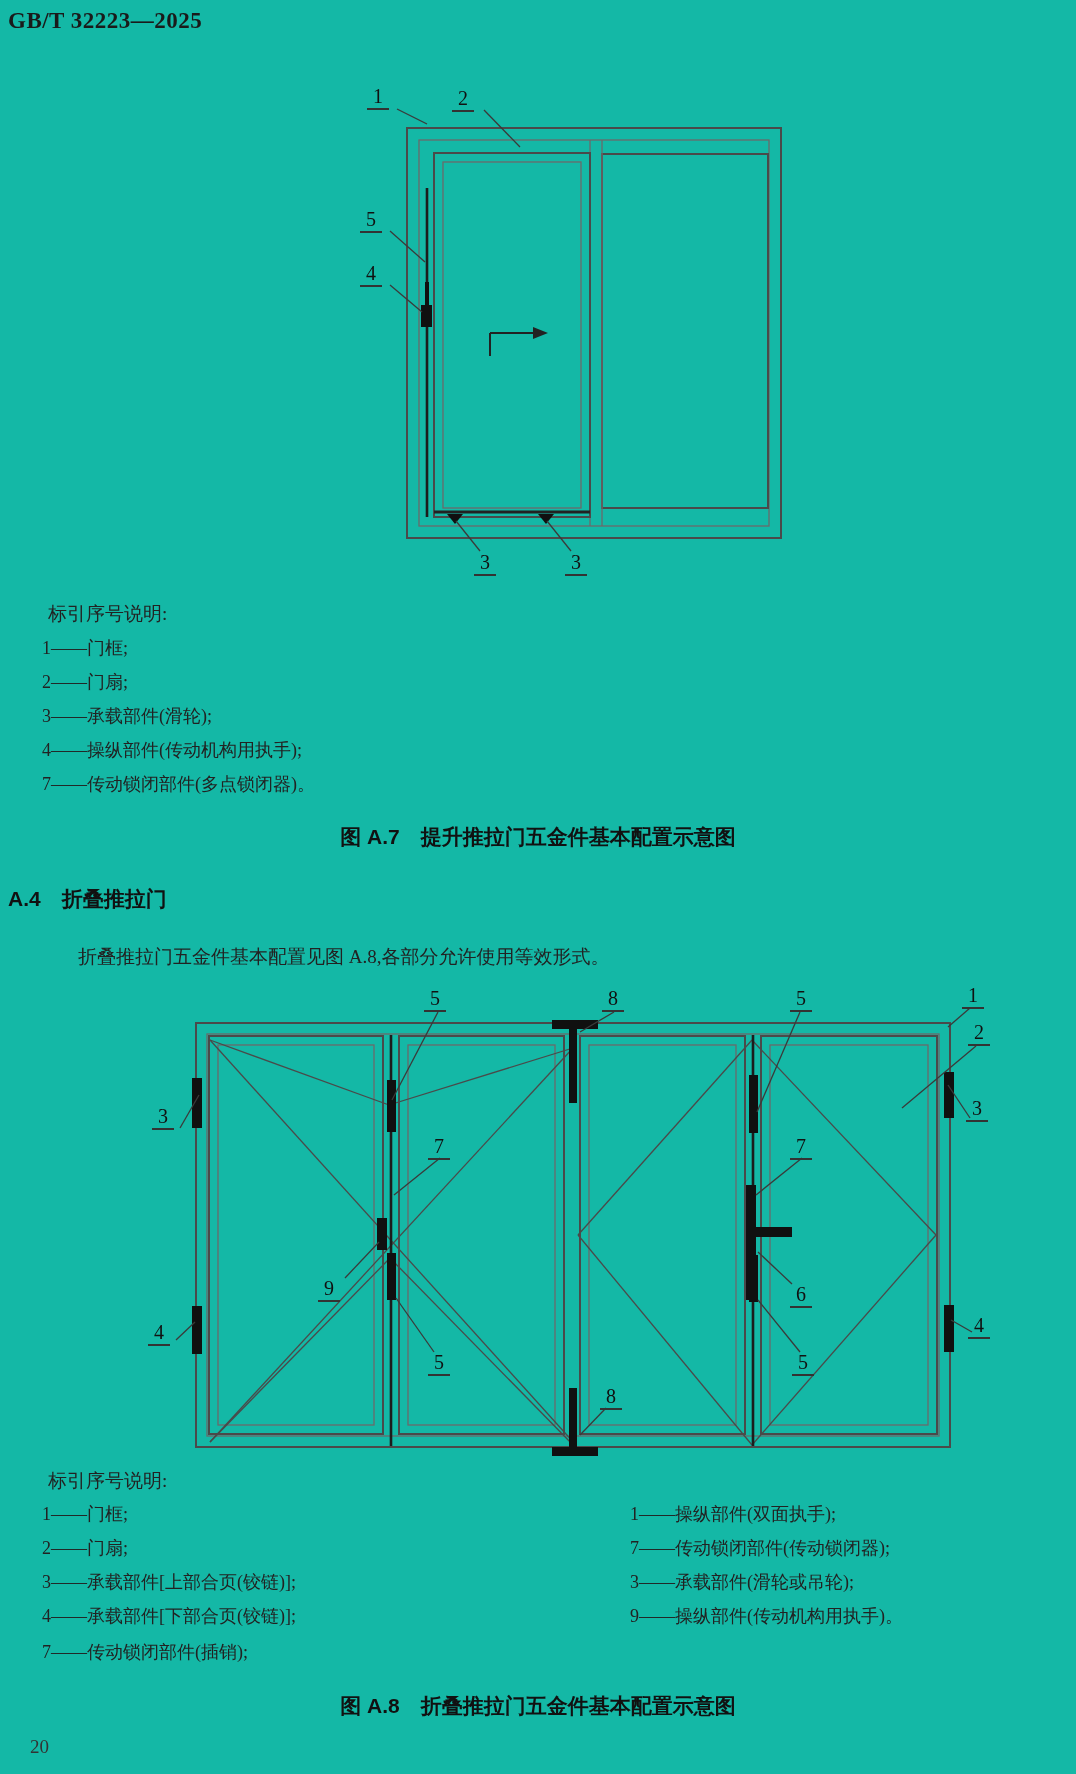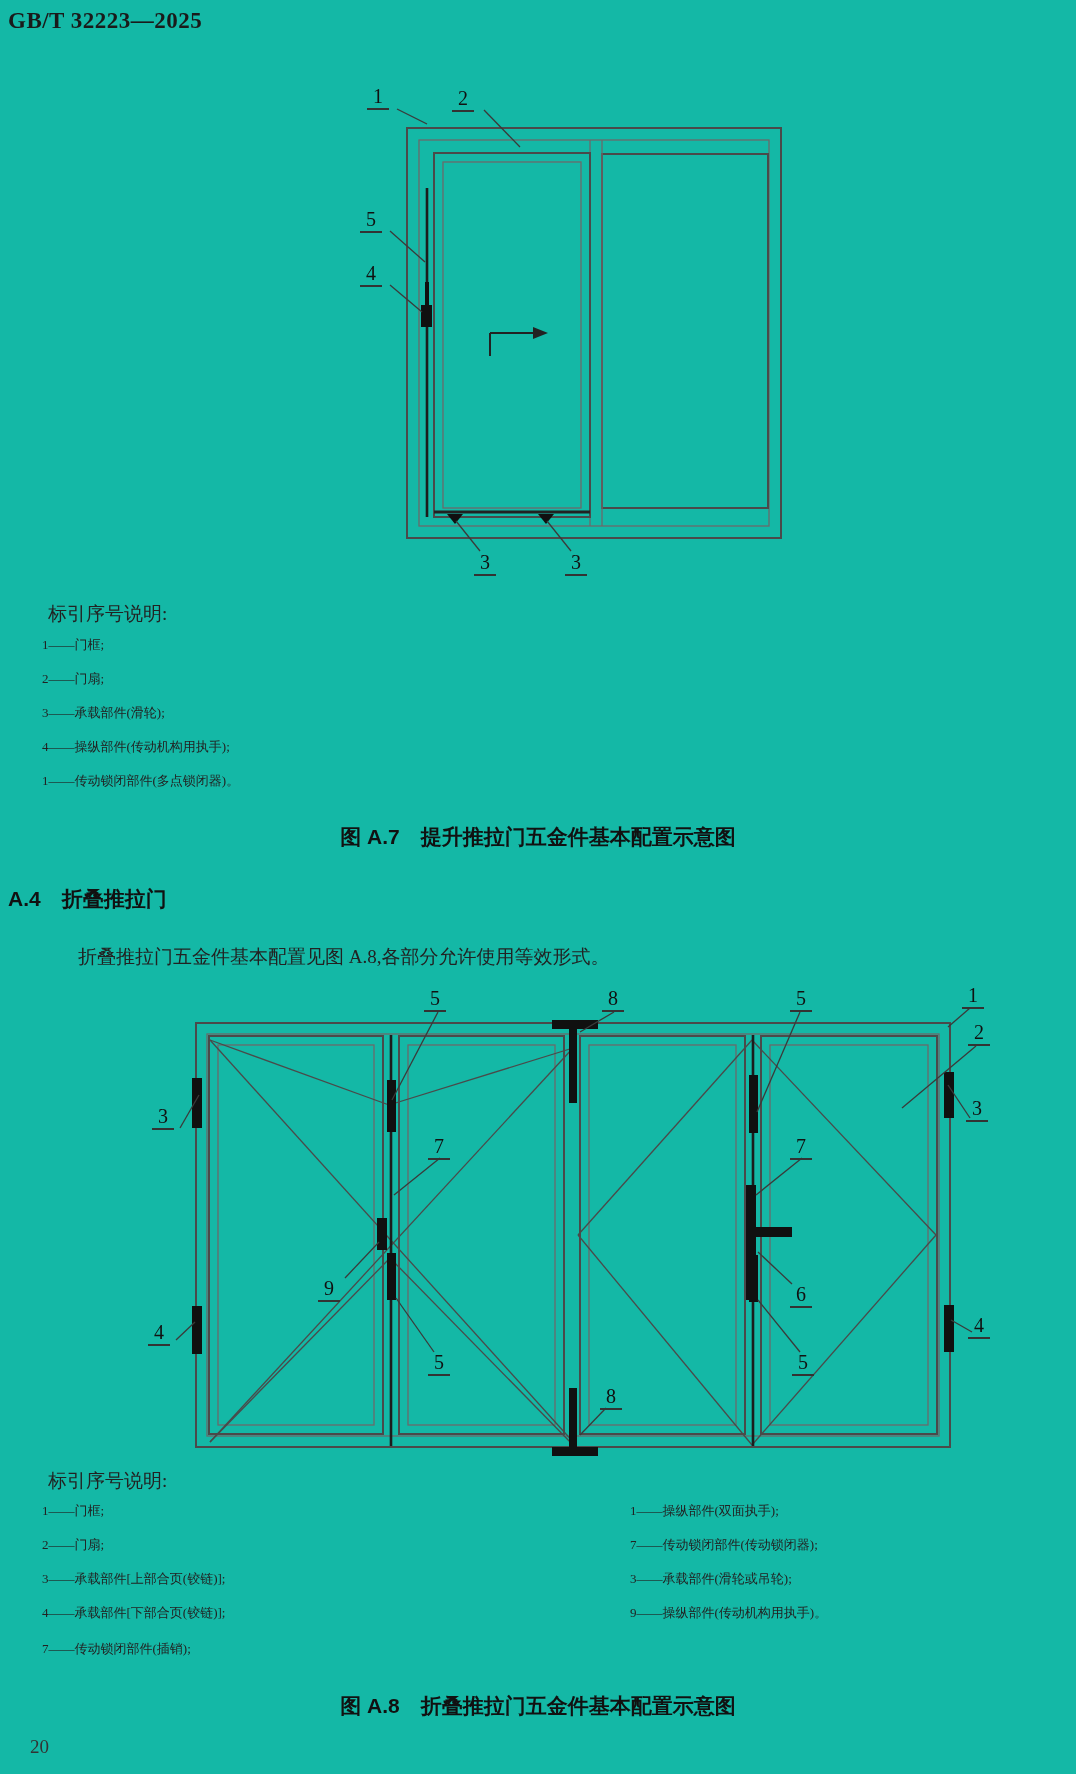--- a/index.html
+++ b/index.html
@@ -19,21 +19,21 @@
   }
   .fig-label{
     position:absolute;
     font-size:20px;line-height:1;
     padding:0 6px 2px 6px;
     border-bottom:2px solid #333;
     color:#111;
     font-family:"Liberation Serif","DejaVu Serif",serif;
   }
   .legend-title{position:absolute;font-size:19px;color:#222;}
-  .legend-item{position:absolute;font-size:13px;color:#222;white-space:nowrap;}
+  .legend-item{position:absolute;font-size:18px;color:#222;white-space:nowrap;}
   .caption{
     position:absolute;width:1076px;text-align:center;
     font-weight:bold;font-size:21px;color:#111;
     font-family:"Liberation Sans","DejaVu Sans",sans-serif;
   }
   .h-a4{
     position:absolute;left:8px;
     font-weight:bold;font-size:21px;color:#111;
     font-family:"Liberation Sans","DejaVu Sans",sans-serif;
   }
@@ -111,21 +111,21 @@
   <span class="fig-label" style="left:360px;top:209px;">5</span>
   <span class="fig-label" style="left:360px;top:263px;">4</span>
   <span class="fig-label" style="left:474px;top:552px;">3</span>
   <span class="fig-label" style="left:565px;top:552px;">3</span>
 
   <div class="legend-title" style="left:48px;top:601px;">标引序号说明:</div>
   <div class="legend-item" style="left:42px;top:636px;">1——门框;</div>
   <div class="legend-item" style="left:42px;top:670px;">2——门扇;</div>
   <div class="legend-item" style="left:42px;top:704px;">3——承载部件(滑轮);</div>
   <div class="legend-item" style="left:42px;top:738px;">4——操纵部件(传动机构用执手);</div>
-  <div class="legend-item" style="left:42px;top:772px;">1——传动锁闭部件(多点锁闭器)。</div>
+  <div class="legend-item" style="left:42px;top:772px;">7——传动锁闭部件(多点锁闭器)。</div>
 
   <div class="caption" style="top:823px;">图 A.7　提升推拉门五金件基本配置示意图</div>
 
   <div class="h-a4" style="top:885px;">
     <span>A.4</span> <span>折叠推拉门</span>
   </div>
   <div class="para" style="left:78px;top:944px;">折叠推拉门五金件基本配置见图 A.8,各部分允许使用等效形式。</div>
 
   <svg style="left:140px;top:975px;" width="870" height="490" viewBox="140 975 870 490">
 

